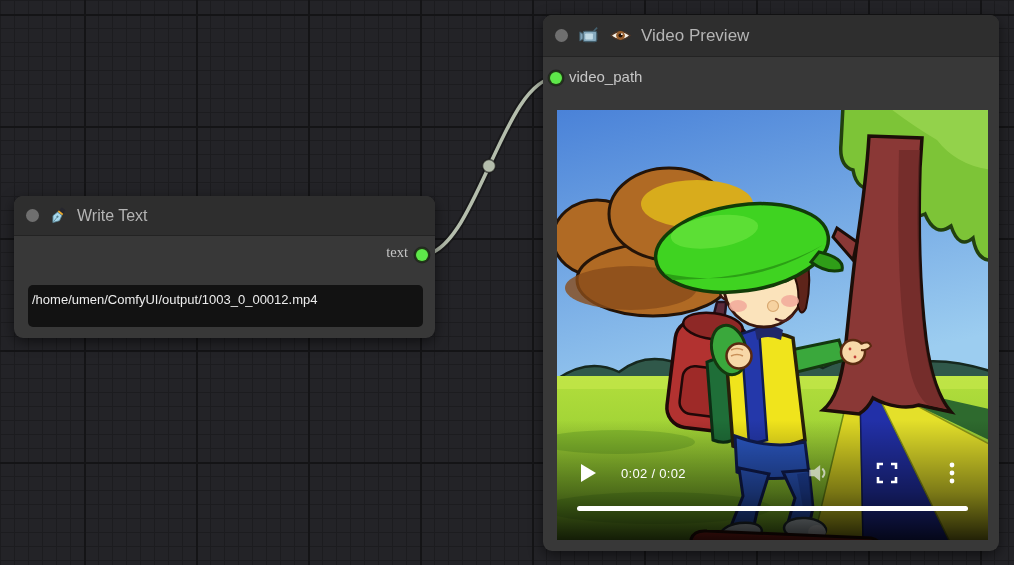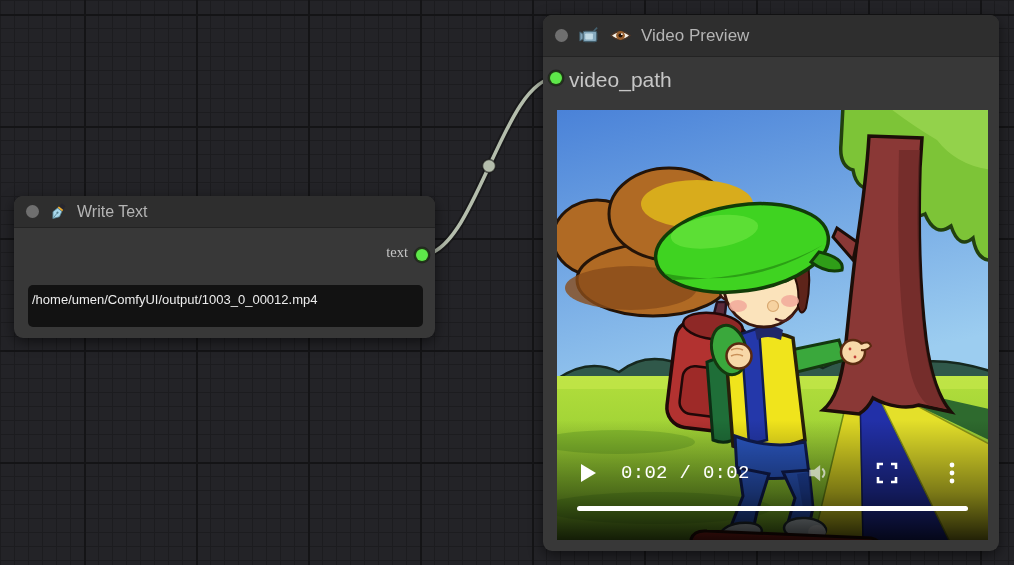--- a/index.html
+++ b/index.html
@@ -31,38 +31,38 @@
     background:#2e2e2e; border-bottom:1px solid #232323;
     border-radius:9px 9px 0 0; overflow:hidden;
   }
   .collapse-dot {
     width:13px; height:13px; border-radius:50%; background:#6f6f6f; flex:0 0 auto;
   }
   .node-icon { display:inline-flex; align-items:center; flex:0 0 auto; }
   .node-title { color:#b4b4b4; white-space:nowrap; }
 
   .node-write { left:14px; top:196px; width:421px; height:142px; }
-  .node-write .node-header { height:32px; }
+  .node-write .node-header { height:40px; }
   .node-write .node-title { font-size:16px; }
 
   .node-video { left:543px; top:15px; width:456px; height:536px;text-align:right; }
   .node-video .node-header { height:42px; }
   .node-video .node-title { font-size:17px; }
 
   .port {
     position:absolute; width:12px; height:12px; border-radius:50%;
     background:#5ee84a; box-shadow:0 0 0 1.5px #203a16, 0 0 0 2.5px rgba(0,0,0,.35);
   }
   .slot-label { position:absolute; color:#c6c6c6; }
 
   .out-port  { right:7px;  top:53px; }
   .out-label { right:27px; top:48px; font-size:14.5px;font-family:Liberation Serif, serif; }
 
   .in-port  { left:7px;  top:57px; }
-  .in-label { left:26px; top:53px; font-size:21px; }
+  .in-label { left:26px; top:53px; font-size:15px; }
 
   .text-widget {
     position:absolute; left:14px; right:12px; top:89px; height:42px;
     background:#121212; border-radius:5px; padding:7px 4px;
     font-family:Liberation Sans, sans-serif;
     font-size:13px; color:#ededed; white-space:nowrap; overflow:hidden;
   }
 
   
   .video-frame {
@@ -73,21 +73,21 @@
   .vshade {
     position:absolute; left:0; right:0; bottom:0; height:120px;
     background:linear-gradient(to top, rgba(0,0,0,.85) 0%, rgba(0,0,0,.45) 40%, rgba(0,0,0,0) 100%);
   }
   .vc-row { position:absolute; left:0; right:0; bottom:53px; height:28px; }
   .vc-row > * { position:absolute; top:50%; transform:translateY(-50%); }
   .vc-play {
     left:24px; width:0; height:0;
     border-left:15px solid #fff; border-top:9px solid transparent; border-bottom:9px solid transparent;
   }
-  .vc-time { left:64px; color:#fff; font-size:19px; letter-spacing:.3px; white-space:nowrap;font-family:Liberation Mono, monospace; }
+  .vc-time { left:64px; color:#fff; font-size:13px; letter-spacing:.3px; white-space:nowrap; }
   .vc-volume { left:248px; opacity:.72; display:inline-flex; }
   .vc-full   { left:319px; display:inline-flex; }
   .vc-dots   { left:391px; display:inline-flex; }
   .vc-progress {
     position:absolute; left:20px; right:20px; bottom:29px; height:5px;
     background:#fff; border-radius:3px;
   }
 </style>
 </head>
 <body>

